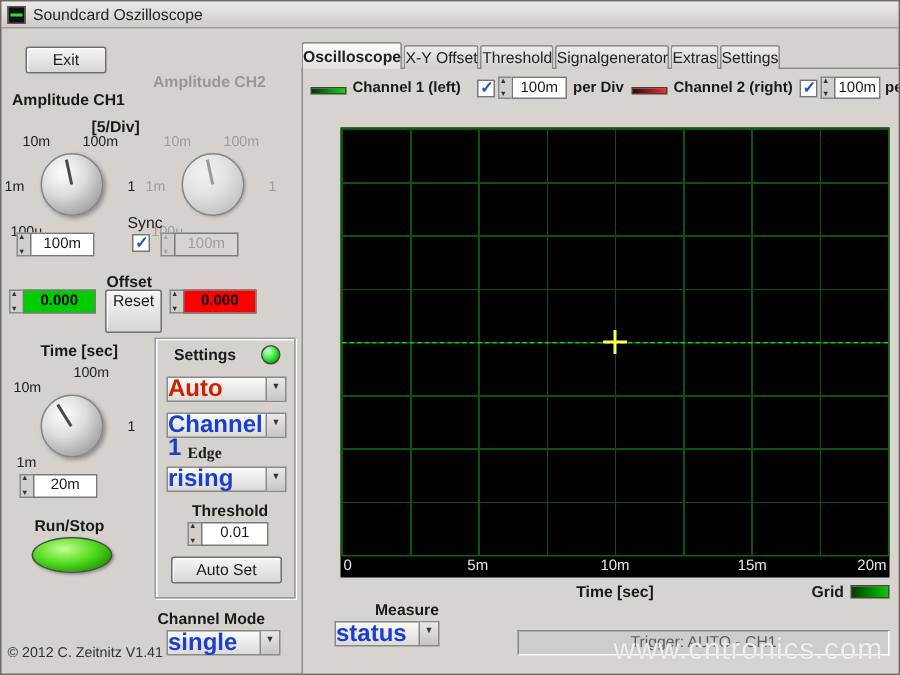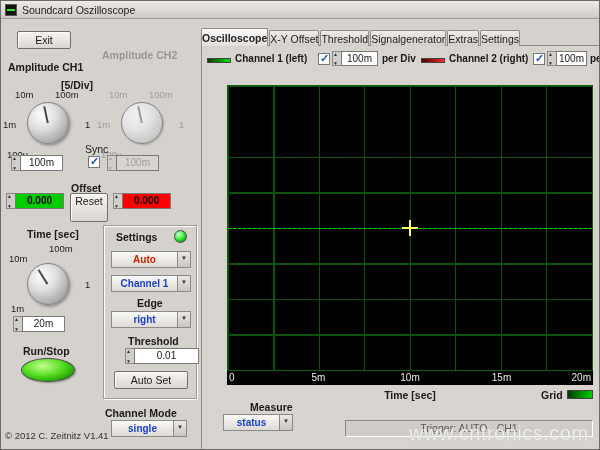--- a/index.html
+++ b/index.html
@@ -46,21 +46,21 @@
   .spin::after  { content:"▼"; position:absolute; left:0px; bottom:-1px; font-size:5px; color:#333; }
   .valbox { flex:1; border:1px solid #7a7a7a; background:#fff; text-align:center; line-height:14px; font-size:10px; }
   .numctl.disabled .valbox { background:#d8d4d0; color:#a09c98; }
   .numctl.disabled .spin::before, .numctl.disabled .spin::after { color:#a8a4a0; }
   .valbox.green { background:#00cc00; color:#000; font-weight:bold; }
   .valbox.red { background:#ff0000; color:#000; font-weight:bold; }
 
   
   .dd { position:absolute; display:flex; height:17px; border:1px solid #8a8a8a;
     background:linear-gradient(#fafaf8,#dedad6); }
-  .dd-text { flex:1; text-align:center; line-height:15px; font-size:10px; font-weight:bold; }
+  .dd-text { flex:1; line-height:15px; font-size:16px; font-weight:bold; }
   .dd-text.red { color:#cc2200; } .dd-text.blue { color:#1a3fcc; }
   .dd-arrow { width:13px; border-left:1px solid #8a8a8a; background:linear-gradient(#ebe7e3,#c9c5c1); position:relative; }
   .dd-arrow::after { content:"▼"; position:absolute; left:3px; top:3px; font-size:6px; color:#333; }
 
   
   .group { position:absolute; border:1px solid #9a9a9a; box-shadow:inset 1px 1px 0 #fff, 1px 1px 0 #fff; }
   .led { position:absolute; width:13px; height:13px; border-radius:50%; border:1px solid #4a4a4a;
     background:radial-gradient(circle at 35% 30%, #d6ffd6, #3dee3d 45%, #0b9a0b 85%); }
 
   
@@ -202,30 +202,30 @@
     <div class="dd" style="left:7px;top:25px;width:80px;">
       <span class="dd-text red">Auto</span>
       <span class="dd-arrow"></span>
     </div>
 
     <div class="dd" style="left:7px;top:49px;width:80px;">
       <span class="dd-text blue">Channel 1</span>
       <span class="dd-arrow"></span>
     </div>
 
-    <span class="lbl bold" style="left:33px;top:71px;">Edge</span>
+    <span class="lbl bold" style="left:21px;top:71px;font-family:Liberation Serif, serif;">Edge</span>
 
     <div class="dd" style="left:7px;top:85px;width:80px;">
-      <span class="dd-text blue">right</span>
+      <span class="dd-text blue">rising</span>
       <span class="dd-arrow"></span>
     </div>
 
     <span class="lbl bold" style="left:24px;top:109px;">Threshold</span>
 
-    <div class="numctl" style="left:21px;top:122px;width:74px;">
+    <div class="numctl" style="left:21px;top:122px;width:54px;">
       <div class="spin"></div>
       <div class="valbox">0.01</div>
     </div>
 
     <div class="btn" style="left:10px;top:145px;width:74px;height:18px;line-height:16px;position:absolute;">Auto Set</div>
   </div>
 
   <span class="lbl bold" style="left:104px;top:406px;">Channel Mode</span>
   <div class="dd" style="left:110px;top:419px;width:76px;">
     <span class="dd-text blue">single</span>

